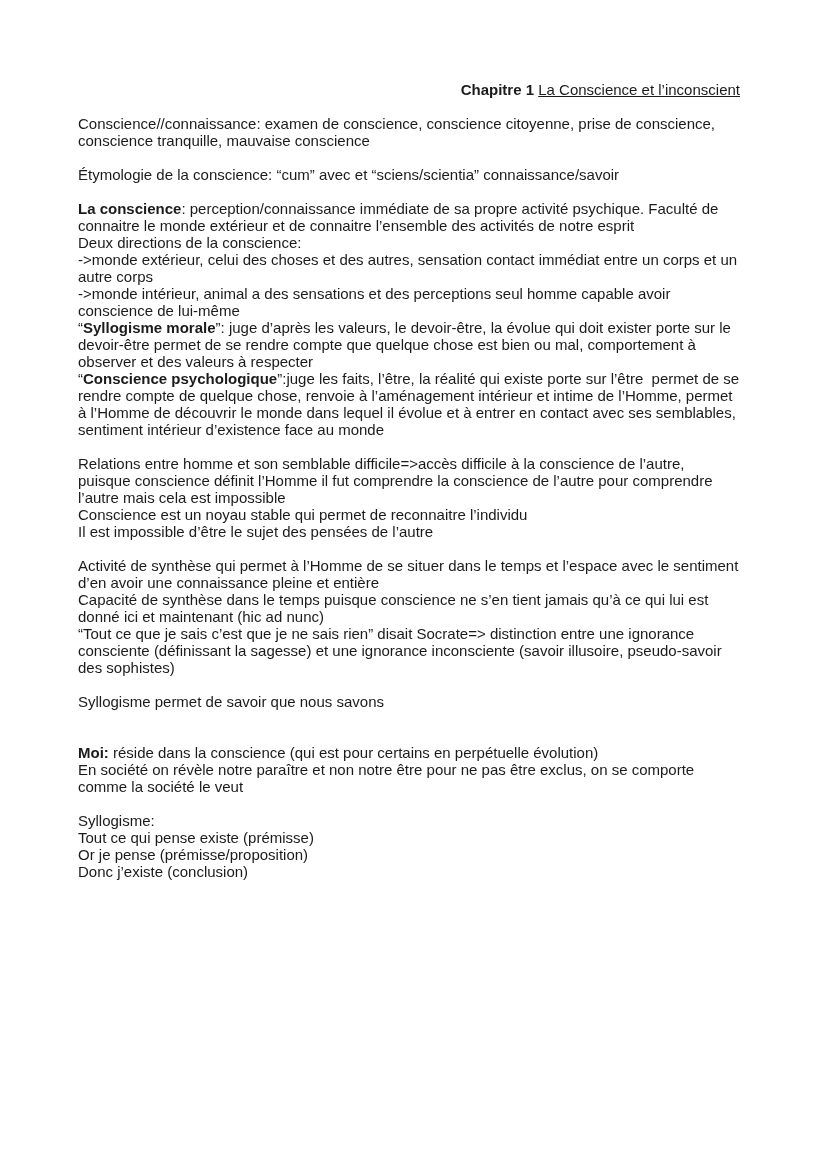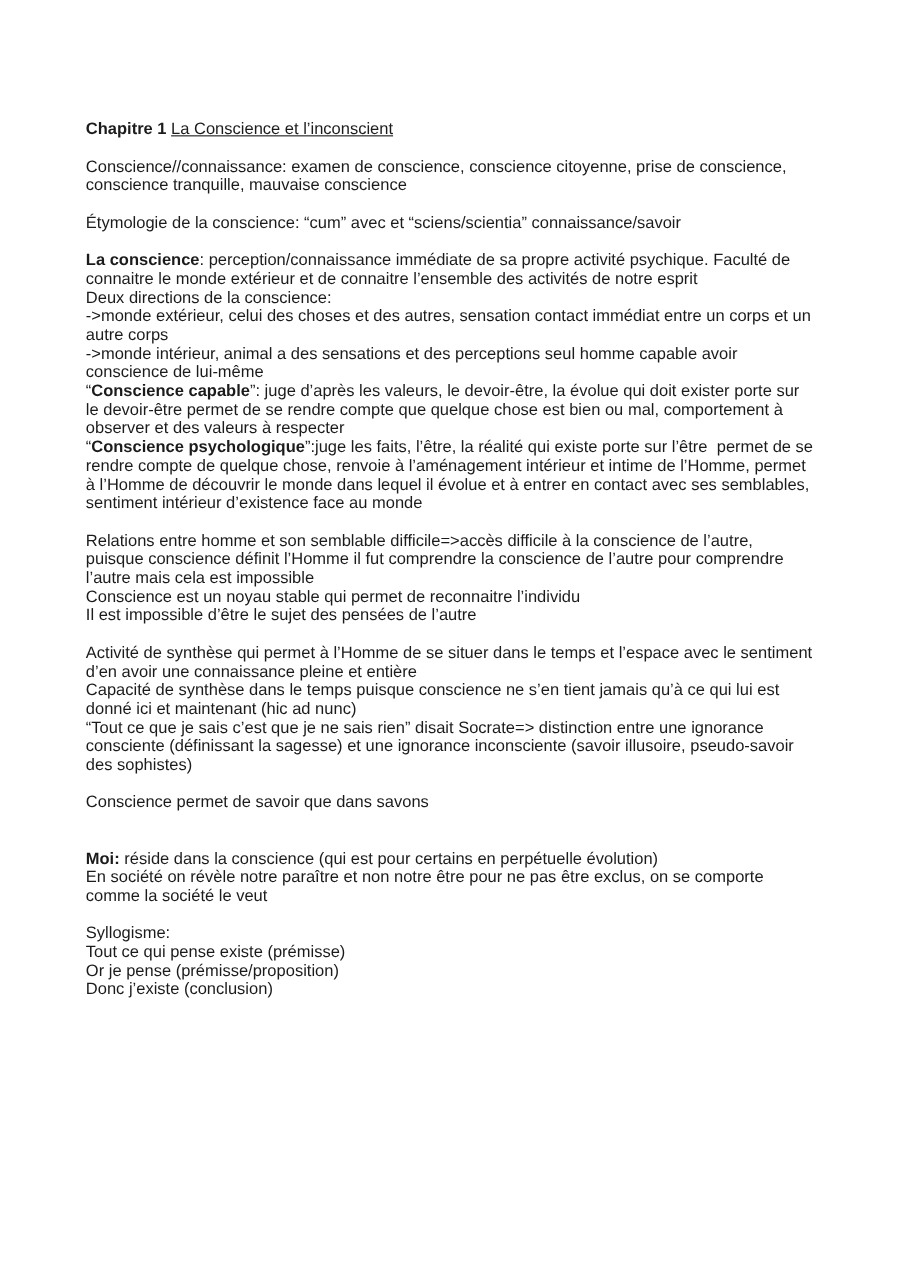--- a/index.html
+++ b/index.html
@@ -19,23 +19,22 @@
     left: 78px;
     top: 81px;
     width: 662px;
     font-family: "Liberation Sans", "DejaVu Sans", sans-serif;
     font-size: 15px;
     line-height: 17px;
     color: #1b1b1b;
     -webkit-font-smoothing: antialiased;
   }
   .doc-title {
-    text-align: left;
+    text-align: right;
     white-space: pre-wrap;
-    margin-top: 28px;
   }
   .para {
     margin-top: 17px;
     white-space: pre-wrap;
   }
   .para.sp2 {
     margin-top: 34px;
   }
   .run-bold { font-weight: bold; }
   .run-underline { text-decoration: underline; }
@@ -46,29 +45,29 @@
 <div class="canvas">
   <div class="doc-content">
     <div class="doc-title"><span class="run-bold">Chapitre 1 </span><span class="run-underline">La Conscience et l’inconscient</span></div>
     <div>
         <div class="para"><span>Conscience//connaissance: examen de conscience, conscience citoyenne, prise de conscience, conscience tranquille, mauvaise conscience</span></div>
         <div class="para"><span>Étymologie de la conscience: “cum” avec et “sciens/scientia” connaissance/savoir</span></div>
         <div class="para"><span class="run-bold">La conscience</span><span>: perception/connaissance immédiate de sa propre activité psychique. Faculté de connaitre le monde extérieur et de connaitre l’ensemble des activités de notre esprit
 Deux directions de la conscience:
 -&gt;monde extérieur, celui des choses et des autres, sensation contact immédiat entre un corps et un autre corps
 -&gt;monde intérieur, animal a des sensations et des perceptions seul homme capable avoir conscience de lui-même
-“</span><span class="run-bold">Conscience capable</span><span>”: juge d’après les valeurs, le devoir-être, la évolue qui doit exister porte sur le devoir-être permet de se rendre compte que quelque chose est bien ou mal, comportement à observer et des valeurs à respecter
+“</span><span class="run-bold">Syllogisme morale</span><span>”: juge d’après les valeurs, le devoir-être, la évolue qui doit exister porte sur le devoir-être permet de se rendre compte que quelque chose est bien ou mal, comportement à observer et des valeurs à respecter
 “</span><span class="run-bold">Conscience psychologique</span><span>”:juge les faits, l’être, la réalité qui existe porte sur l’être  permet de se rendre compte de quelque chose, renvoie à l’aménagement intérieur et intime de l’Homme, permet à l’Homme de découvrir le monde dans lequel il évolue et à entrer en contact avec ses semblables, sentiment intérieur d’existence face au monde</span></div>
         <div class="para"><span>Relations entre homme et son semblable difficile=&gt;accès difficile à la conscience de l’autre, puisque conscience définit l’Homme il fut comprendre la conscience de l’autre pour comprendre l’autre mais cela est impossible
 Conscience est un noyau stable qui permet de reconnaitre l’individu
 Il est impossible d’être le sujet des pensées de l’autre</span></div>
         <div class="para"><span>Activité de synthèse qui permet à l’Homme de se situer dans le temps et l’espace avec le sentiment d’en avoir une connaissance pleine et entière
 Capacité de synthèse dans le temps puisque conscience ne s’en tient jamais qu’à ce qui lui est donné ici et maintenant (hic ad nunc)
 “Tout ce que je sais c’est que je ne sais rien” disait Socrate=&gt; distinction entre une ignorance consciente (définissant la sagesse) et une ignorance inconsciente (savoir illusoire, pseudo-savoir des sophistes)</span></div>
-        <div class="para"><span>Conscience permet de savoir que dans savons</span></div>
+        <div class="para"><span>Syllogisme permet de savoir que nous savons</span></div>
         <div class="para sp2"><span class="run-bold">Moi:</span><span> réside dans la conscience (qui est pour certains en perpétuelle évolution)
 En société on révèle notre paraître et non notre être pour ne pas être exclus, on se comporte comme la société le veut</span></div>
         <div class="para"><span>Syllogisme:
 Tout ce qui pense existe (prémisse)
 Or je pense (prémisse/proposition)
 Donc j’existe (conclusion)</span></div>
       </div>
   </div>
 </div>
 

